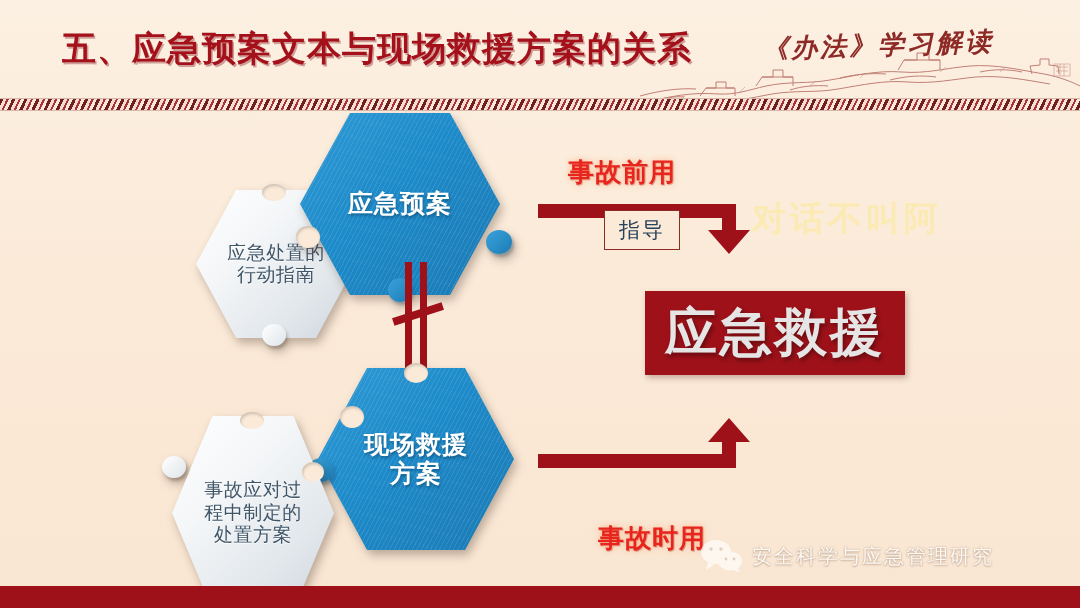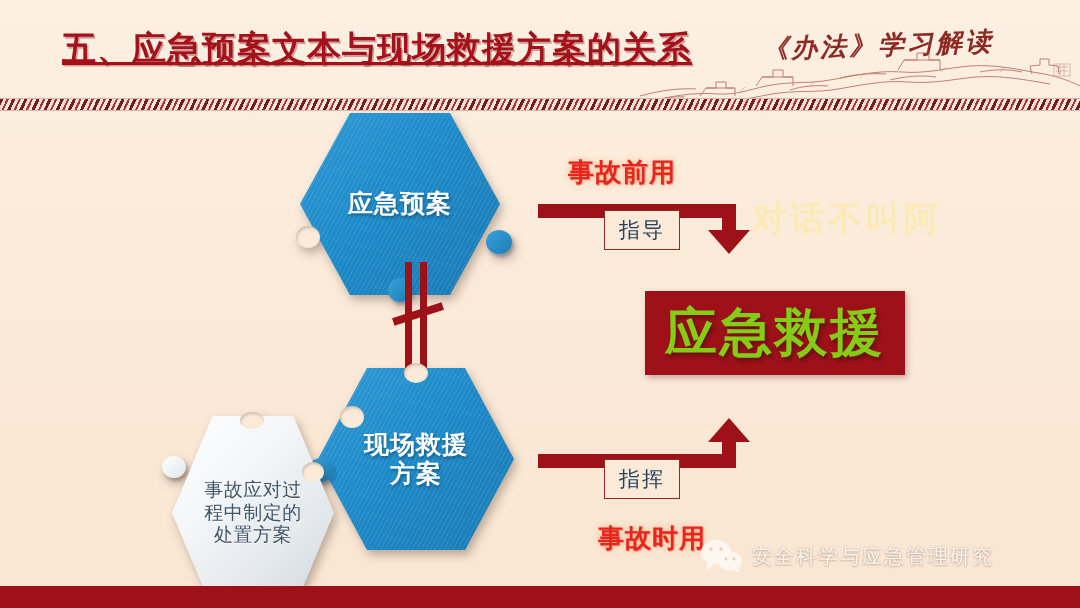--- a/index.html
+++ b/index.html
@@ -11,21 +11,20 @@
   }
   .slide{position:absolute;inset:0;overflow:hidden;
     background:linear-gradient(180deg,#fcf0e2 0%,#fbead8 45%,#f9e6d2 100%);}
 
   
   .title{
     position:absolute;left:62px;top:26px;
     font-size:34px;font-weight:bold;color:#a4111a;
     letter-spacing:1px;white-space:nowrap;
     text-shadow:1.5px 1.5px 0 rgba(120,10,15,.35);
-    text-decoration:underline;
   }
   .brand{
     position:absolute;left:762px;top:28px;
     font-family:"Liberation Serif","DejaVu Serif",serif;
     font-size:26px;font-weight:bold;color:#8d2a26;
     font-style:italic;letter-spacing:3px;white-space:nowrap;
     transform:rotate(-2deg);
   }
   
   .wall{position:absolute;left:640px;top:52px;width:440px;height:56px;
@@ -104,21 +103,21 @@
     position:absolute;color:#e8241e;font-size:26px;font-weight:bold;
     letter-spacing:1px;white-space:nowrap;
     text-shadow:0 0 6px rgba(255,170,120,.85),1px 1px 0 rgba(150,20,15,.35);
   }
   .bigbox{
     position:absolute;left:645px;top:291px;width:260px;height:84px;
     background:#9e1119;display:flex;align-items:center;justify-content:center;
     box-shadow:2px 3px 6px rgba(80,20,20,.3);
   }
   .bigbox span{
-    color:#84cc16;font-size:52px;font-weight:bold;letter-spacing:3px;
+    color:#e5e5e5;font-size:52px;font-weight:bold;letter-spacing:3px;
     text-shadow:2px 3px 4px rgba(0,0,0,.35);
   }
 
   
   .ghost{
     position:absolute;left:752px;top:196px;
     font-size:34px;font-weight:bold;letter-spacing:4px;
     color:#fbeaa8;opacity:.75;white-space:nowrap;
   }
 
@@ -155,20 +154,31 @@
       <g fill="none" stroke="#a85249" stroke-width=".7" opacity=".8">
         <path d="M20 52 l6 -5 M40 49 l5 -5 M100 40 l5 -5 M170 34 l6 -5 M220 26 l5 -5 M300 20 l6 -5 M360 20 l5 -5"></path>
         <rect x="414" y="12" width="16" height="12"></rect>
         <path d="M416 15 l12 0 M416 19 l12 0 M420 12 l0 12 M424 12 l0 12"></path>
       </g>
     </svg>
   </div>
 
   <div class="divider"></div>
 
+  <div class="hex hex-white hex-shadow" style="left:196px;top:190px;width:160px;height:148px;">
+    <div class="hexshape"></div>
+    <div class="notch notch-shadow" style="left:66px;top:-6px;width:24px;height:17px;"></div>
+    <div class="knob knob-white" style="left:66px;top:134px;width:24px;height:22px;box-shadow:2px 3px 3px rgba(60,40,30,.25);"></div>
+    <div class="hexlabel">
+      <div>
+        <div>应急处置的</div>
+        <div>行动指南</div>
+      </div>
+    </div>
+  </div>
 
   <div class="hex hex-blue hex-shadow" style="left:300px;top:113px;width:200px;height:182px;">
     <div class="hexshape"></div>
     <div class="knob knob-blue" style="left:186px;top:117px;width:26px;height:24px;box-shadow:2px 3px 3px rgba(30,70,100,.3);"></div>
     <div class="notch notch-shadow" style="left:-4px;top:113px;width:24px;height:22px;"></div>
     <div class="knob knob-blue" style="left:88px;top:165px;width:24px;height:24px;box-shadow:2px 3px 3px rgba(30,70,100,.3);"></div>
     <div class="hexlabel">应急预案</div>
   </div>
 
   <div class="neq">
@@ -217,23 +227,20 @@
   <div class="ghost">对话不叫阿</div>
 
   <div class="bigbox">
     <span>应急救援</span>
   </div>
 
   <div class="arrowwrap" style="left:536px;top:418px;">
     <svg width="230" height="60" viewBox="0 0 230 60">
       <path d="M2 36 L2 50 L200 50 L200 24 L214 24 L193 0 L172 24 L186 24 L186 36 Z" fill="#9e1119"></path>
     </svg>
-  </div>
-  <div class="tagbox" style="left:604px;top:459px;width:74px;height:38px;">
-    <span>指挥</span>
   </div>
   <div class="redlabel" style="left:598px;top:521px;">事故时用</div>
 
   <div class="wm">
     <span style="display:inline-block;width:44px;height:32px;position:relative;">
       <svg width="44" height="32" viewBox="0 0 44 32">
         <g fill="#ffffff" opacity=".92">
           <ellipse cx="16" cy="12" rx="15" ry="12"></ellipse>
           <path d="M8 22 L6 30 L14 25 Z"></path>
           <ellipse cx="30" cy="21" rx="12" ry="9.5"></ellipse>

